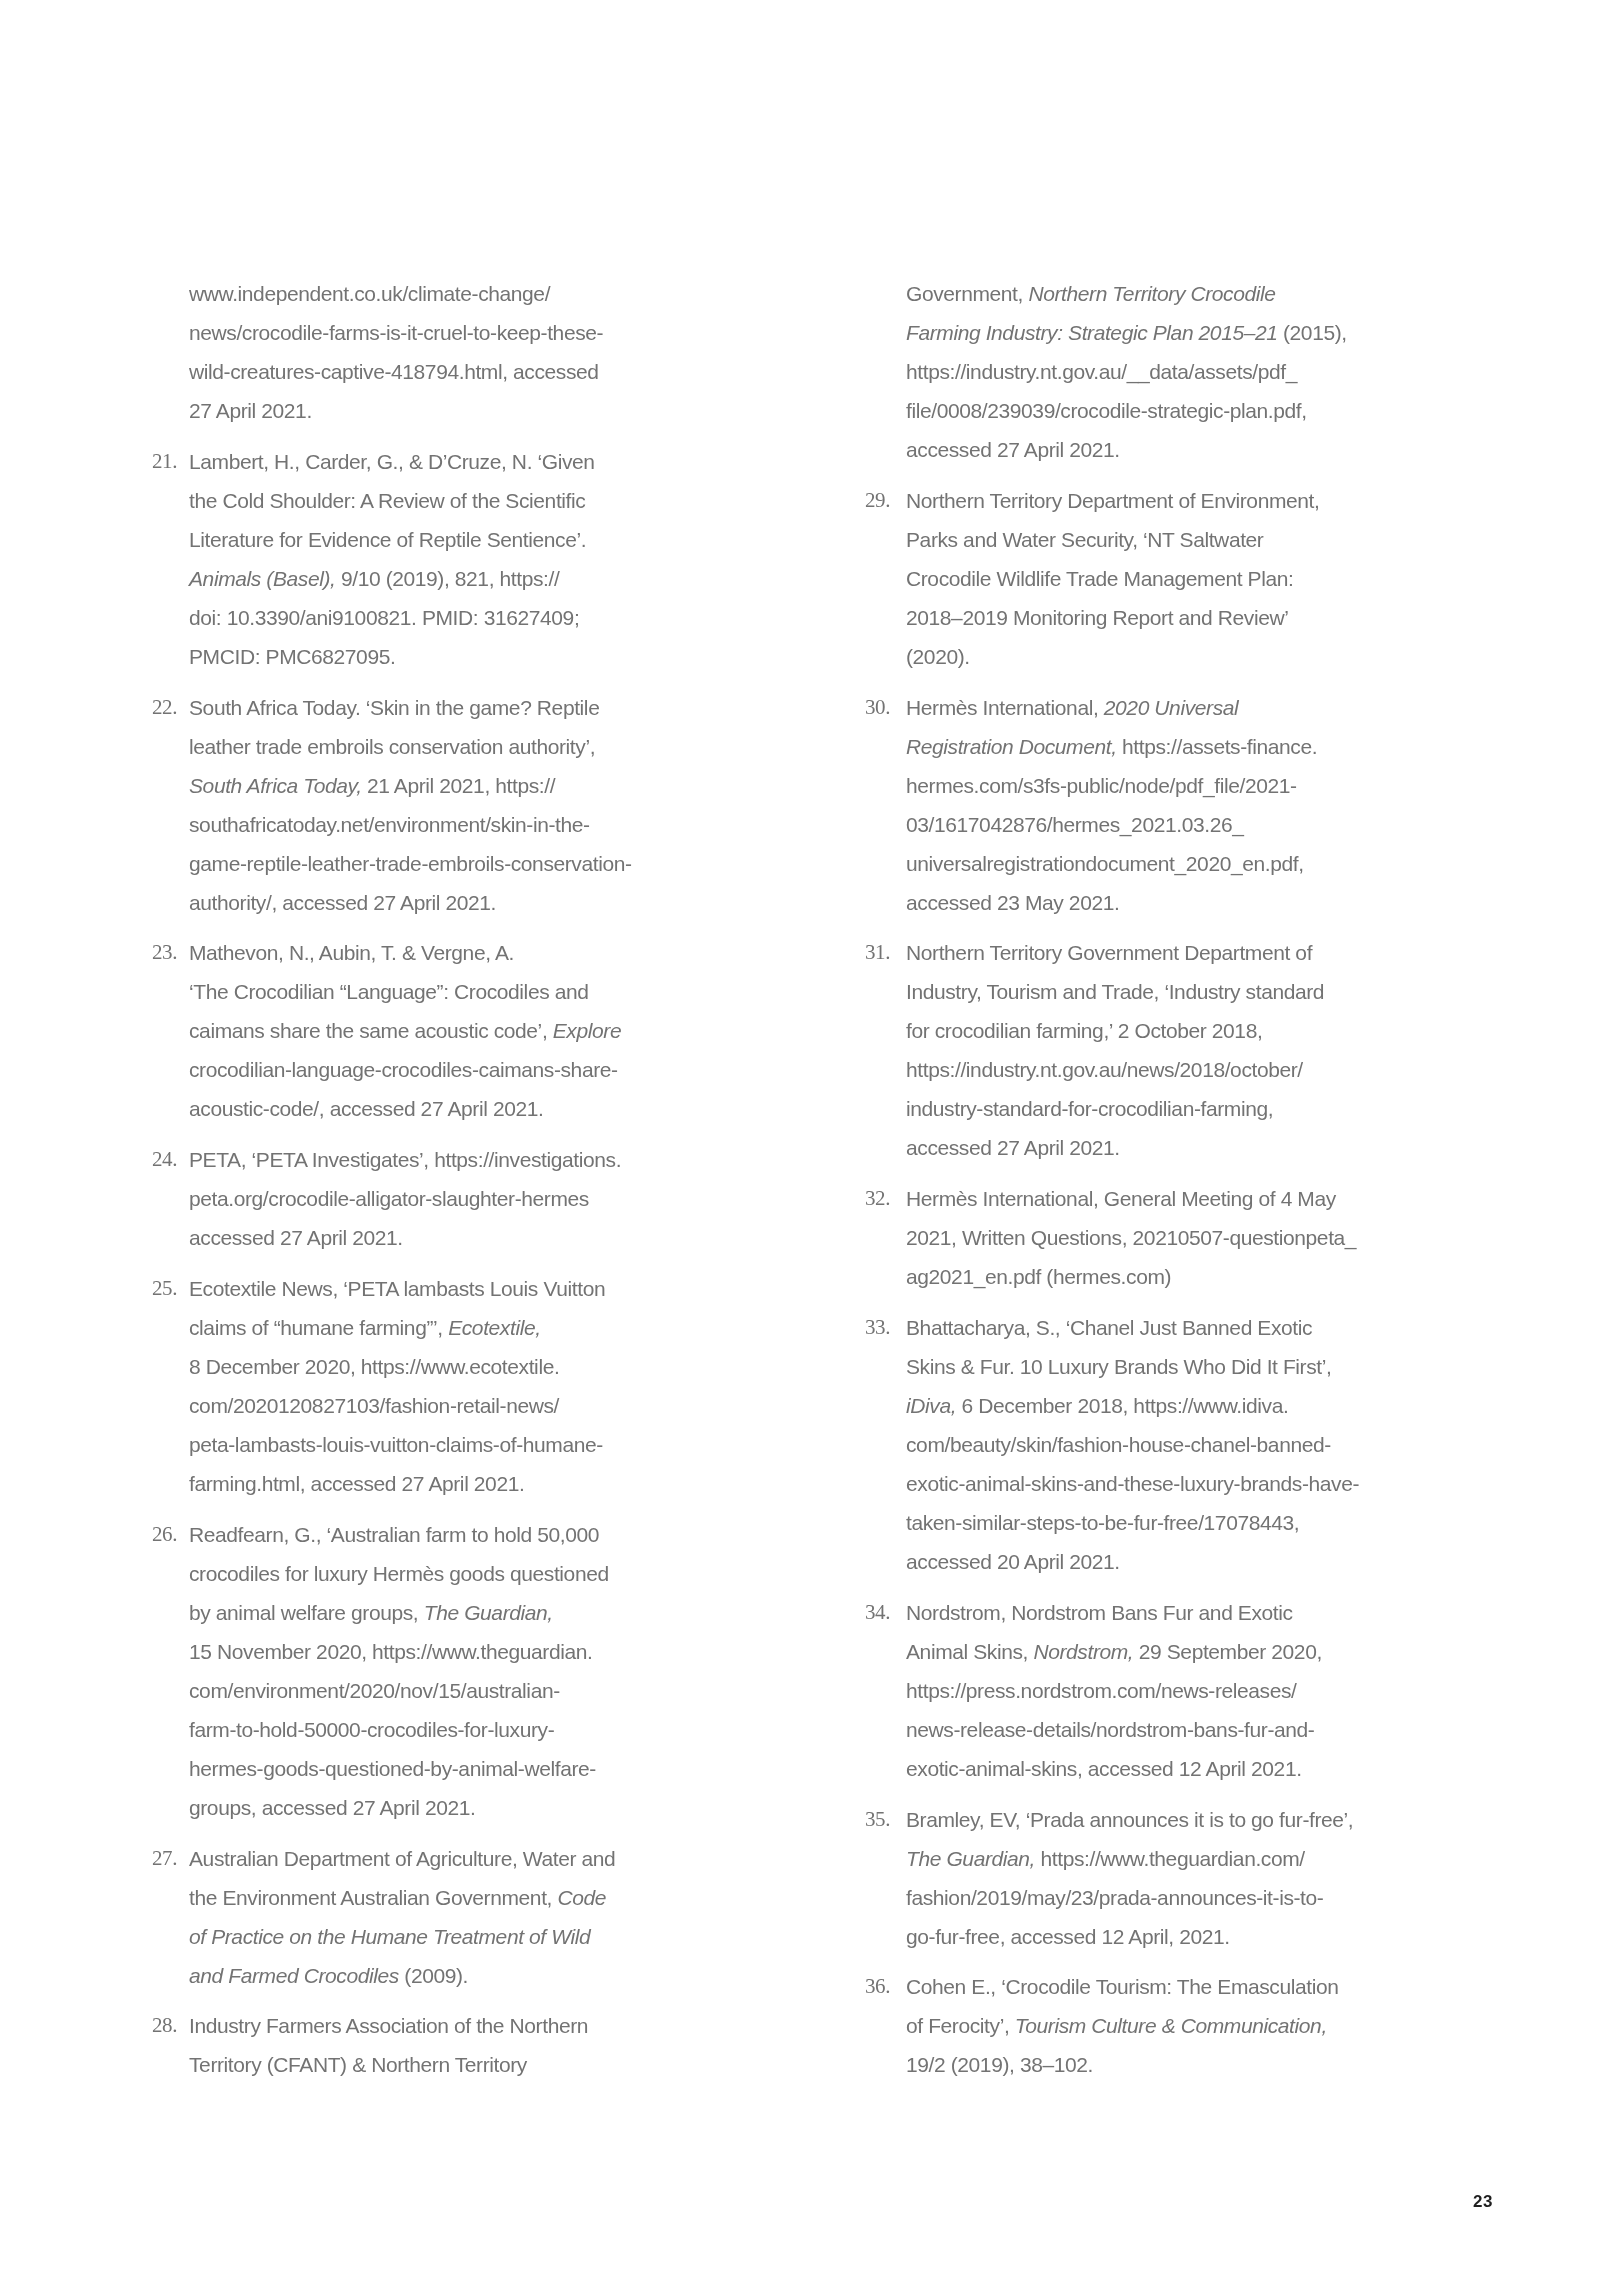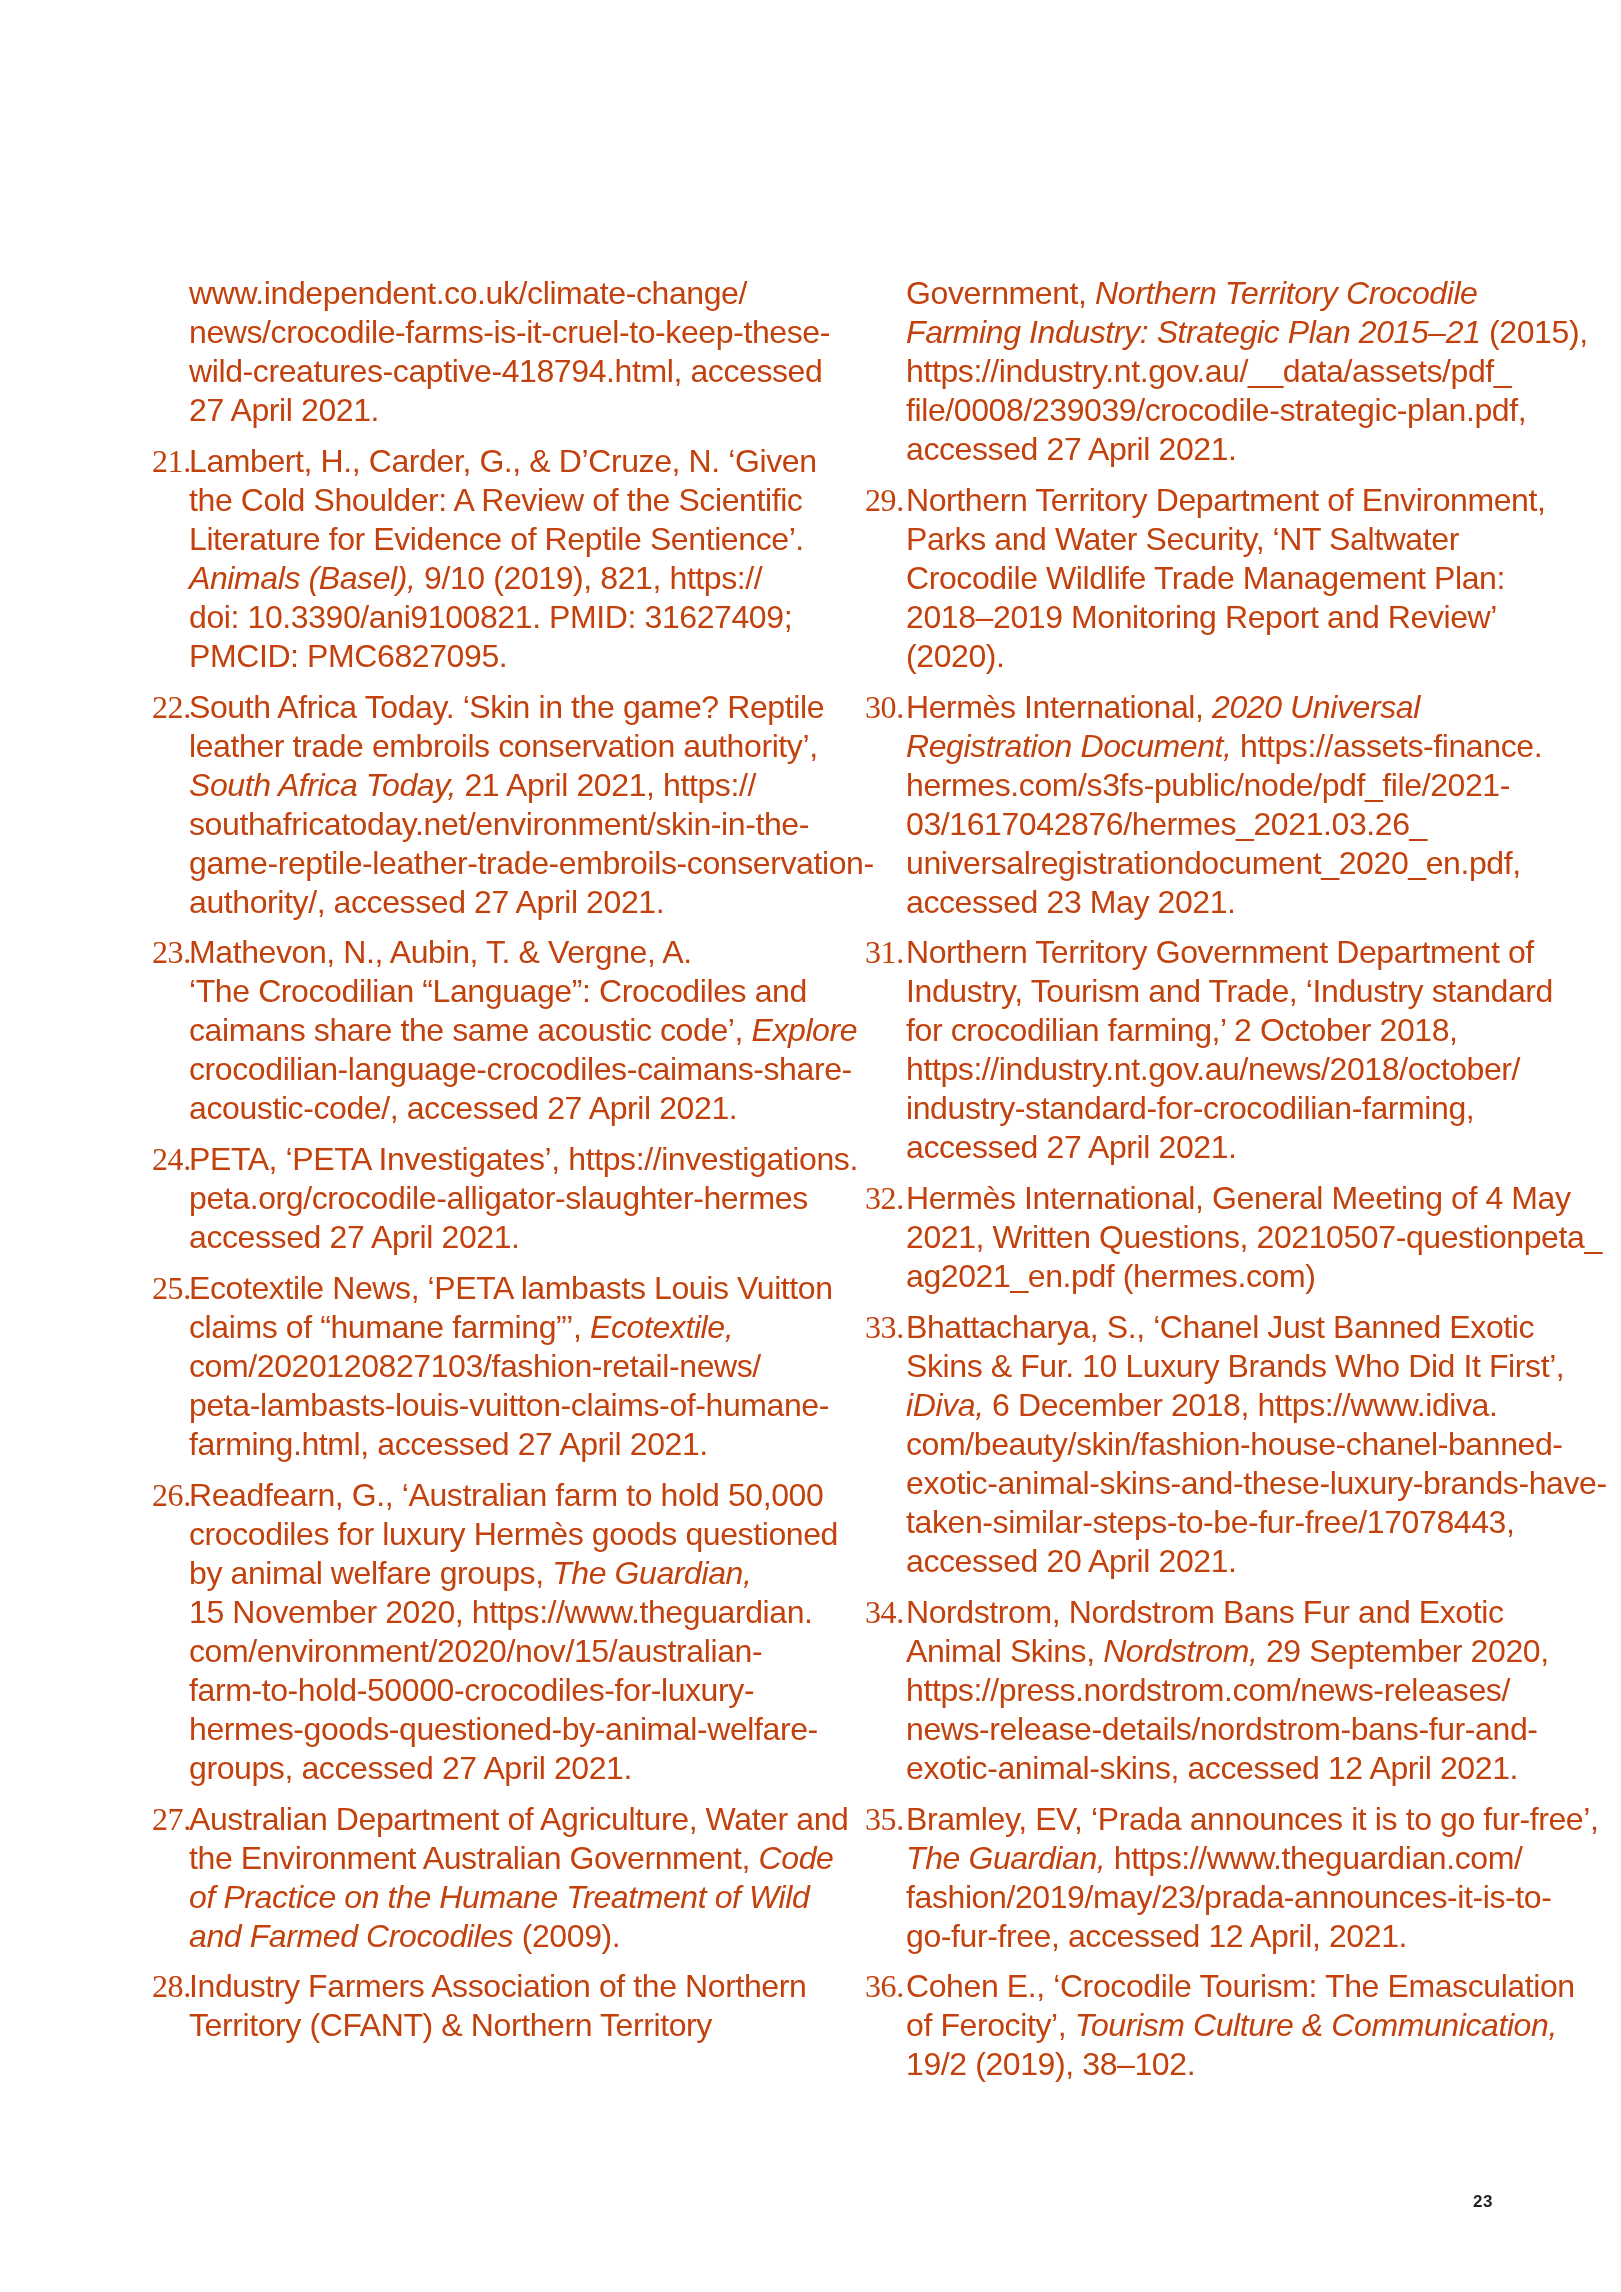--- a/index.html
+++ b/index.html
@@ -11,25 +11,25 @@
   }
   .page {
     position: relative;
     width: 1621px; height: 2293px;
     background: #ffffff;
     overflow: hidden;
   }
   .ref-column {
     position: absolute;
     top: 274px;
-    font-size: 32px;
+    font-size: 21px;
     font-weight: 300;
     line-height: 39px;
     letter-spacing: -0.4px;
-    color: #c2410c;
+    color: #737373;
   }
   #left-column  { left: 152px; width: 701px; }
   #right-column { left: 865px; width: 725px; }
   .ref-entry { position: relative; margin-bottom: 11.8px; }
   #left-column  .ref-entry { padding-left: 37px; }
   #right-column .ref-entry { padding-left: 41px; }
   .ref-num { position: absolute; left: 0; top: 0; font-family: Liberation Serif, serif; }
   .ref-line { white-space: nowrap; }
   .italic { font-style: italic; }
   .page-number {
@@ -82,20 +82,21 @@
       <div class="ref-entry">
         <span class="ref-num">24.</span>
         <div class="ref-line"><span>PETA, ‘PETA Investigates’, https://investigations.</span></div>
         <div class="ref-line"><span>peta.org/crocodile-alligator-slaughter-hermes</span></div>
         <div class="ref-line"><span>accessed 27 April 2021.</span></div>
       </div>
       <div class="ref-entry">
         <span class="ref-num">25.</span>
         <div class="ref-line"><span>Ecotextile News, ‘PETA lambasts Louis Vuitton</span></div>
         <div class="ref-line"><span>claims of “humane farming”’, </span><span class="italic">Ecotextile,</span></div>
+        <div class="ref-line"><span>8 December 2020, https://www.ecotextile.</span></div>
         <div class="ref-line"><span>com/2020120827103/fashion-retail-news/</span></div>
         <div class="ref-line"><span>peta-lambasts-louis-vuitton-claims-of-humane-</span></div>
         <div class="ref-line"><span>farming.html, accessed 27 April 2021.</span></div>
       </div>
       <div class="ref-entry">
         <span class="ref-num">26.</span>
         <div class="ref-line"><span>Readfearn, G., ‘Australian farm to hold 50,000</span></div>
         <div class="ref-line"><span>crocodiles for luxury Hermès goods questioned</span></div>
         <div class="ref-line"><span>by animal welfare groups, </span><span class="italic">The Guardian,</span></div>
         <div class="ref-line"><span>15 November 2020, https://www.theguardian.</span></div>

